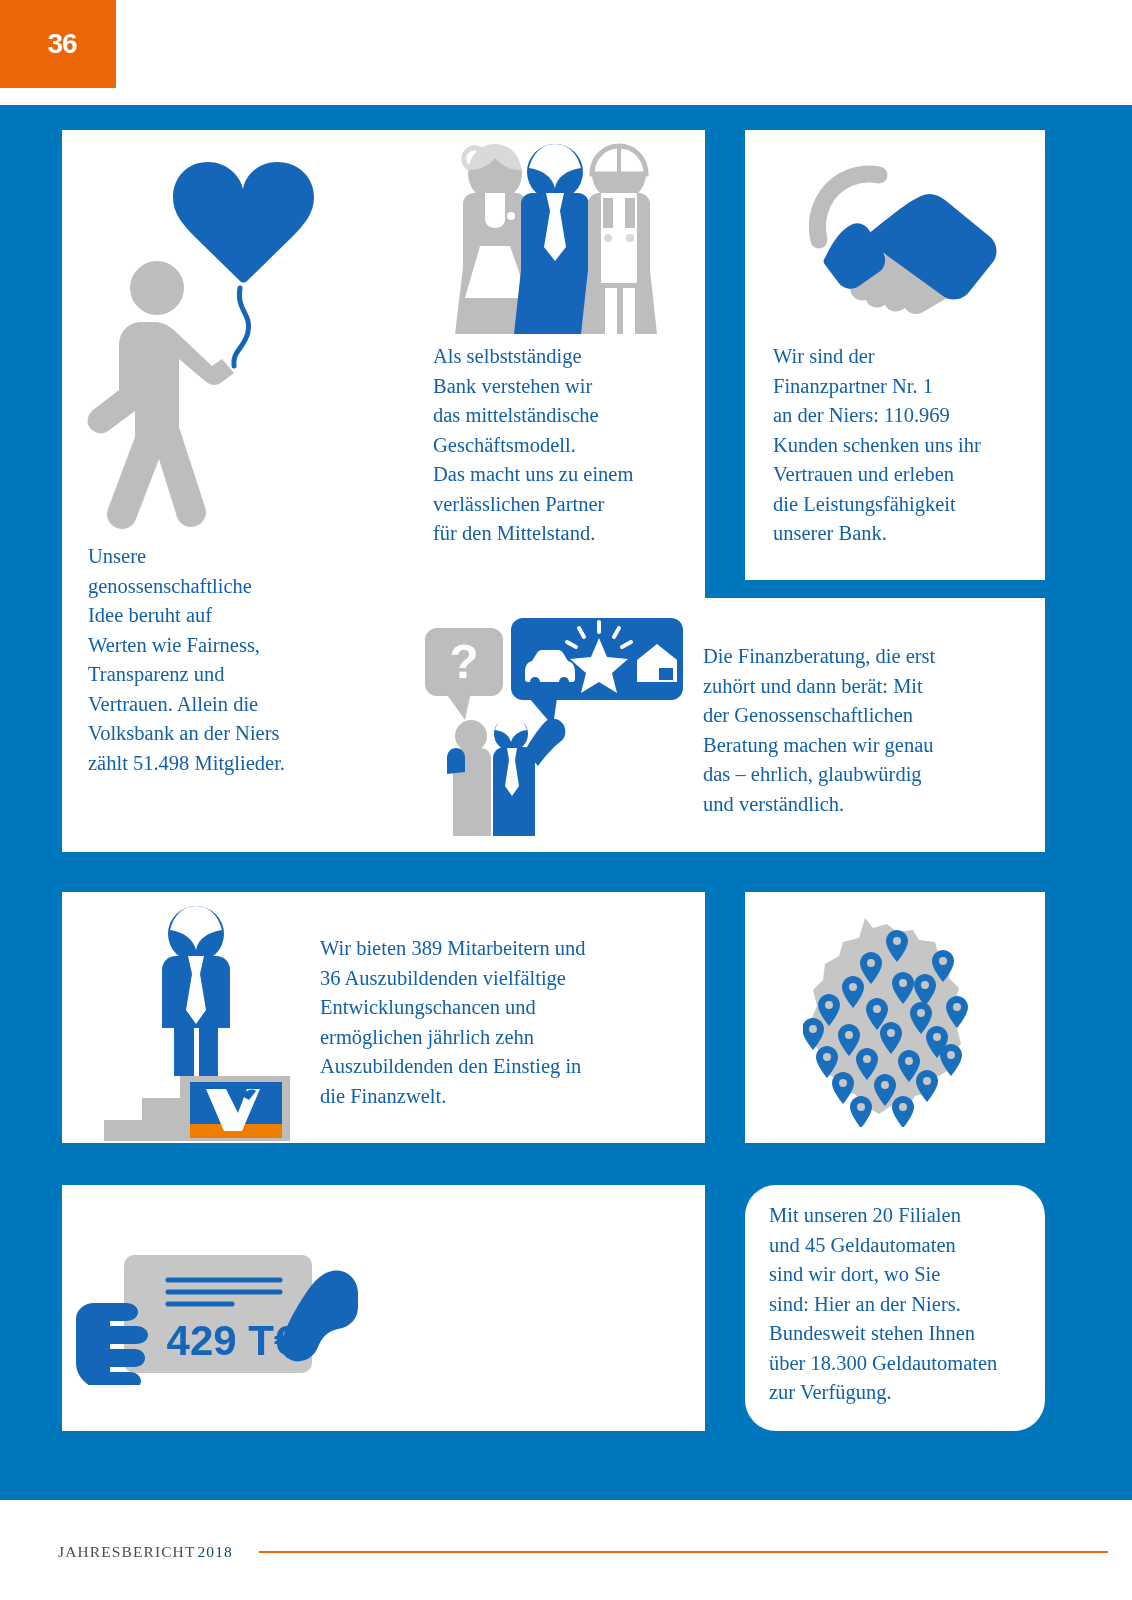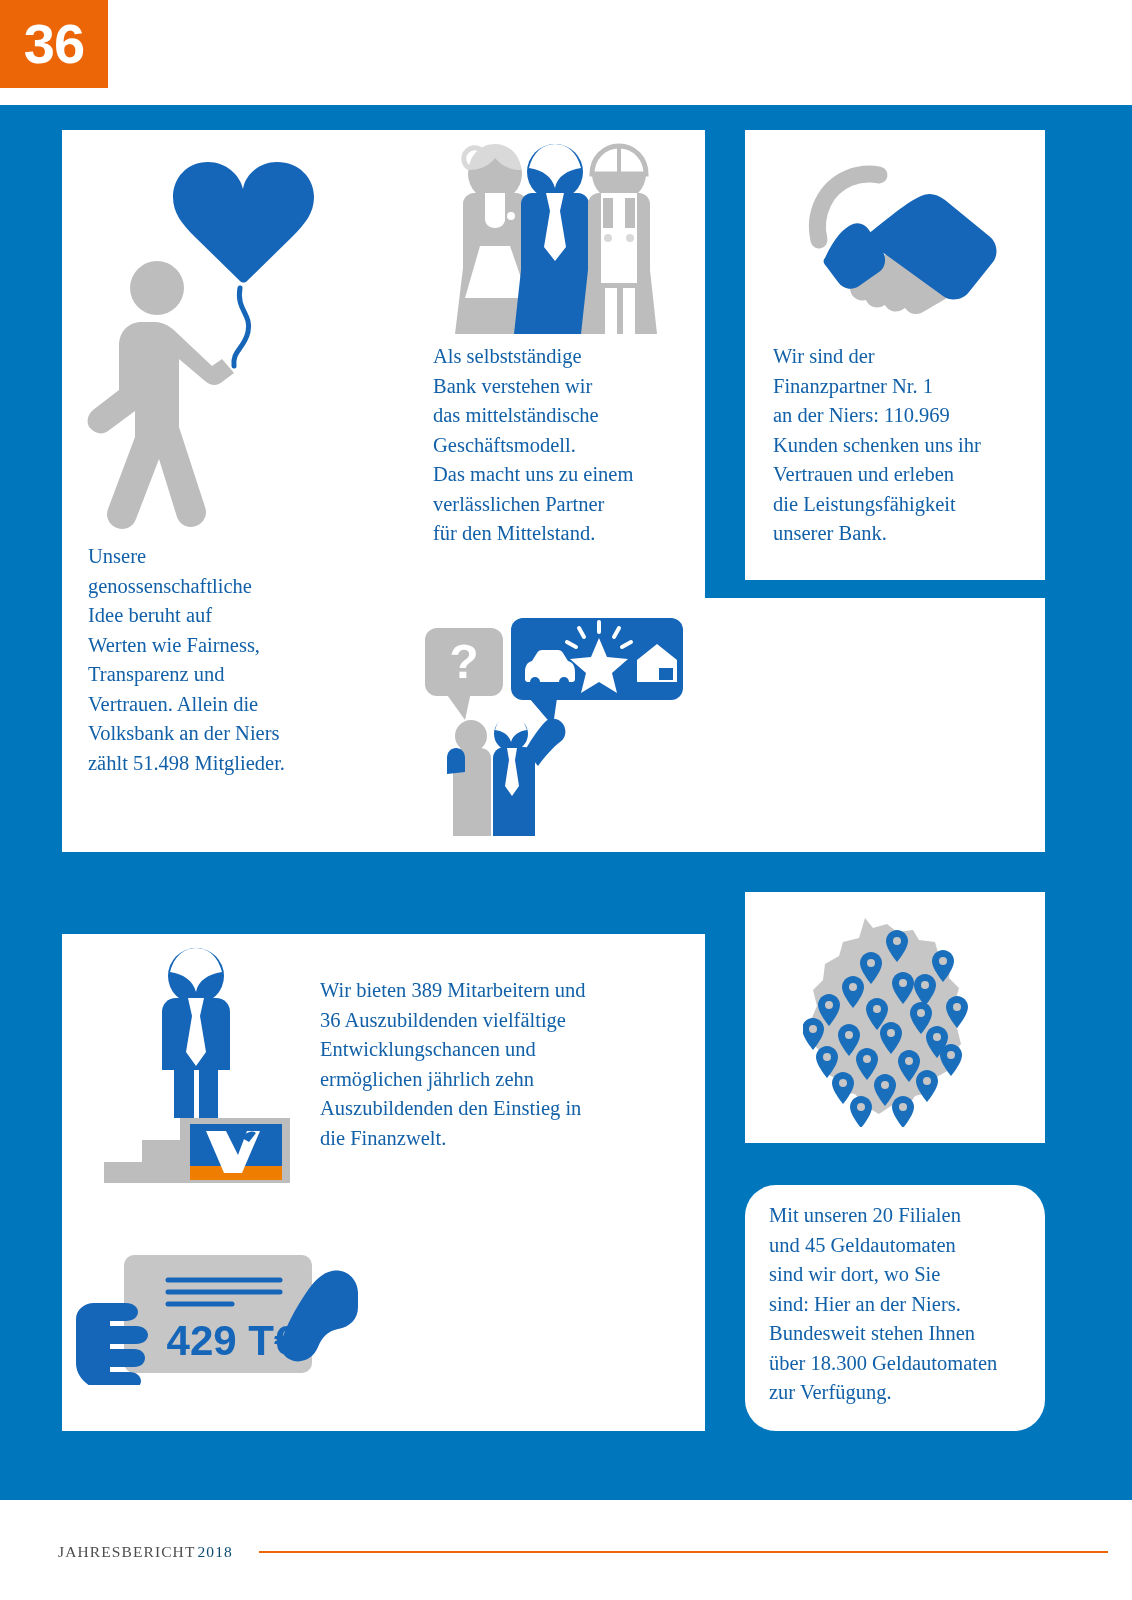--- a/index.html
+++ b/index.html
@@ -19,24 +19,25 @@
   .page-badge {
     position: absolute;
     left: 0;
     top: 0;
     width: 108px;
     height: 88px;
     background: #ec6608;
     color: #ffffff;
     font-family: "Liberation Sans", sans-serif;
     font-weight: bold;
-    font-size: 56px;
+    font-size: 28px;
     line-height: 88px;
     text-align: center;
     letter-spacing: -1px;
+    padding-left: 8px;
   }
 
   
   .blue-canvas {
     position: absolute;
     left: 0;
     top: 105px;
     width: 1132px;
     height: 1395px;
     background: #0077bd;
@@ -58,21 +59,21 @@
   }
   .icon-box {
     position: absolute;
   }
 
   
   #card-cooperative    { left: 62px;  top: 130px;  width: 344px; height: 722px; }
   #card-sme            { left: 405px; top: 130px;  width: 300px; height: 498px; }
   #card-partner        { left: 745px; top: 130px;  width: 300px; height: 450px; }
   #card-advice         { left: 405px; top: 598px;  width: 640px; height: 254px; }
-  #card-employees      { left: 62px;  top: 892px;  width: 643px; height: 251px; margin-top: 42px; }
+  #card-employees      { left: 62px;  top: 892px;  width: 643px; height: 251px; }
   #card-map            { left: 745px; top: 892px;  width: 300px; height: 251px; }
   #card-donations      { left: 62px;  top: 1185px; width: 643px; height: 246px; }
   #card-branches       { left: 745px; top: 1185px; width: 300px; height: 246px; border-radius: 31px; }
 
   
   #card-cooperative .card-text { position: absolute; left: 26px; top: 412px; width: 250px; }
   #card-sme .card-text         { position: absolute; left: 28px; top: 212px; width: 262px; }
   #card-partner .card-text     { position: absolute; left: 28px; top: 212px; width: 268px; }
   #card-advice .card-text      { position: absolute; left: 298px; top: 44px; width: 320px; }
   #card-employees .card-text   { position: absolute; left: 258px; top: 42px; width: 352px; }
@@ -238,20 +239,26 @@
       <path d="M34 142c0-6 5-10 11-10h16c6 0 11 4 11 10v78H34z" fill="#bdbdbd"></path>
       <path d="M28 142c0-6 4-10 9-10 5 0 9 4 9 10v14l-18 2z" fill="#1565b8"></path>
 
       <circle cx="92" cy="118" r="17" fill="#1565b8"></circle>
       <path d="M76 114c3-10 8-15 16-15s13 5 16 15c-8 1-14 5-16 12-2-7-8-11-16-12z" fill="#ffffff"></path>
       <path d="M74 142c0-6 5-11 11-11h20c6 0 11 5 11 11v78H74z" fill="#1565b8"></path>
       <path d="M88 132h10l-2 12 4 26-7 10-7-10 4-26z" fill="#ffffff"></path>
       <path d="M106 134c4-6 12-20 20-28 5-5 14-4 18 2 4 6 3 14-3 18-8 6-18 18-22 24z" fill="#1565b8"></path>
     </svg>
   </div>
+  <div class="card-text">Die Finanzberatung, die erst
+zuhört und dann berät: Mit
+der Genossenschaftlichen
+Beratung machen wir genau
+das – ehrlich, glaubwürdig
+und verständlich.</div>
 </div>
 
 <div class="card" id="card-employees">
   <div class="icon-box" id="icon-career">
     <svg viewBox="0 0 212 243" width="212" height="243" aria-hidden="true">
 
       <circle cx="106" cy="36" r="28" fill="#1565b8"></circle>
       <path d="M80 32c4-16 14-24 26-24s22 8 26 24c-14 2-24 9-26 20-3-11-12-18-26-20z" fill="#ffffff"></path>
       <path d="M72 72c0-8 6-14 14-14h40c8 0 14 6 14 14v58h-68z" fill="#1565b8"></path>
       <path d="M84 130h44v48H84z" fill="#1565b8"></path>

